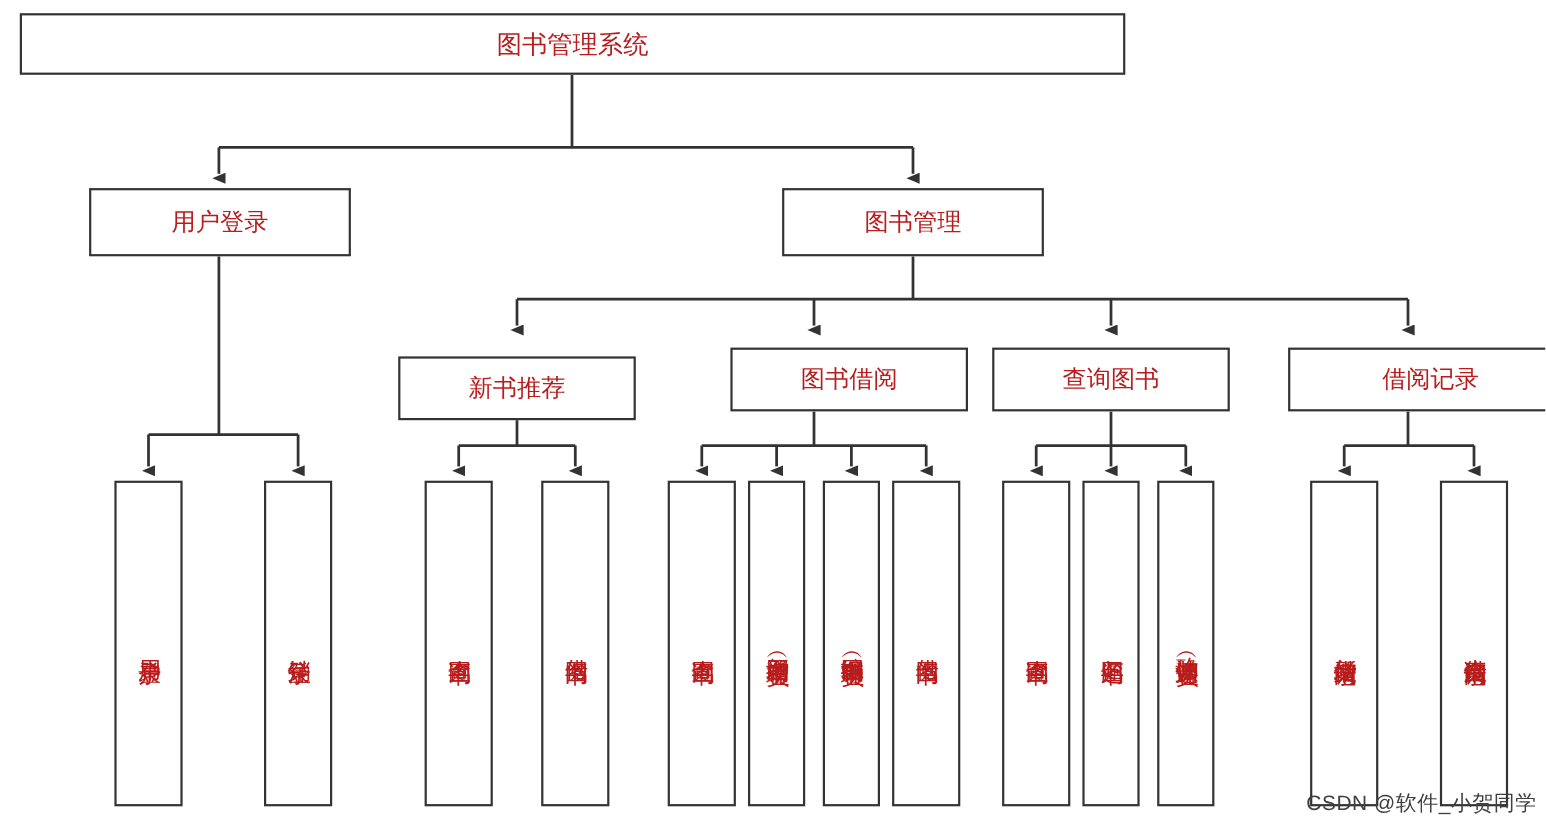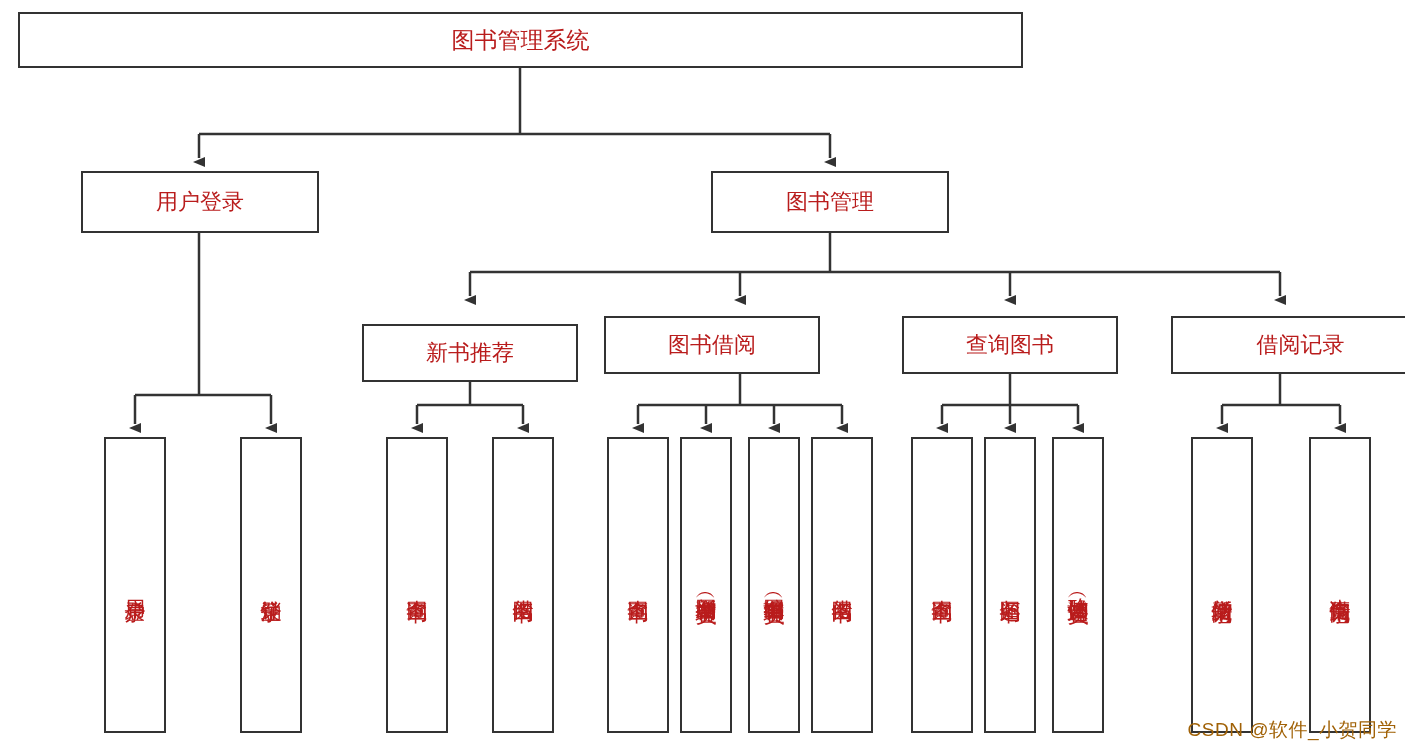--- a/index.html
+++ b/index.html
@@ -54,21 +54,21 @@
     top: 0;
     width: 1405px;
     height: 747px;
     pointer-events: none;
   }
   .watermark {
     position: absolute;
     right: 8px;
     bottom: 4px;
     font-size: 19px;
-    color: #a16207;
+    color: #404040;
     letter-spacing: 0.5px;
     white-space: nowrap;
   }
 </style>
 </head>
 <body>
 
 <div id="canvas">
 
   <svg class="links" viewBox="0 0 1405 747">
@@ -128,21 +128,21 @@
   <div class="node lvl2" style="left:81px; top:171px; width:238px; height:62px;">
     <span>用户登录</span>
   </div>
   <div class="node lvl2" style="left:711px; top:171px; width:238px; height:62px;">
     <span>图书管理</span>
   </div>
 
   <div class="node lvl3" style="left:362px; top:308px; width:216px; height:58px;margin-top:16px;">
     <span>新书推荐</span>
   </div>
-  <div class="node lvl3" style="left:604px; top:316px; width:216px; height:58px;">
+  <div class="node lvl3" style="left:664px; top:316px; width:216px; height:58px;">
     <span>图书借阅</span>
   </div>
   <div class="node lvl3" style="left:902px; top:316px; width:216px; height:58px;">
     <span>查询图书</span>
   </div>
   <div class="node lvl3" style="left:1171px; top:316px; width:259px; height:58px;">
     <span>借阅记录</span>
   </div>
 
   <div class="node leaf" style="left:104px; top:437px; width:62px; height:296px;">

